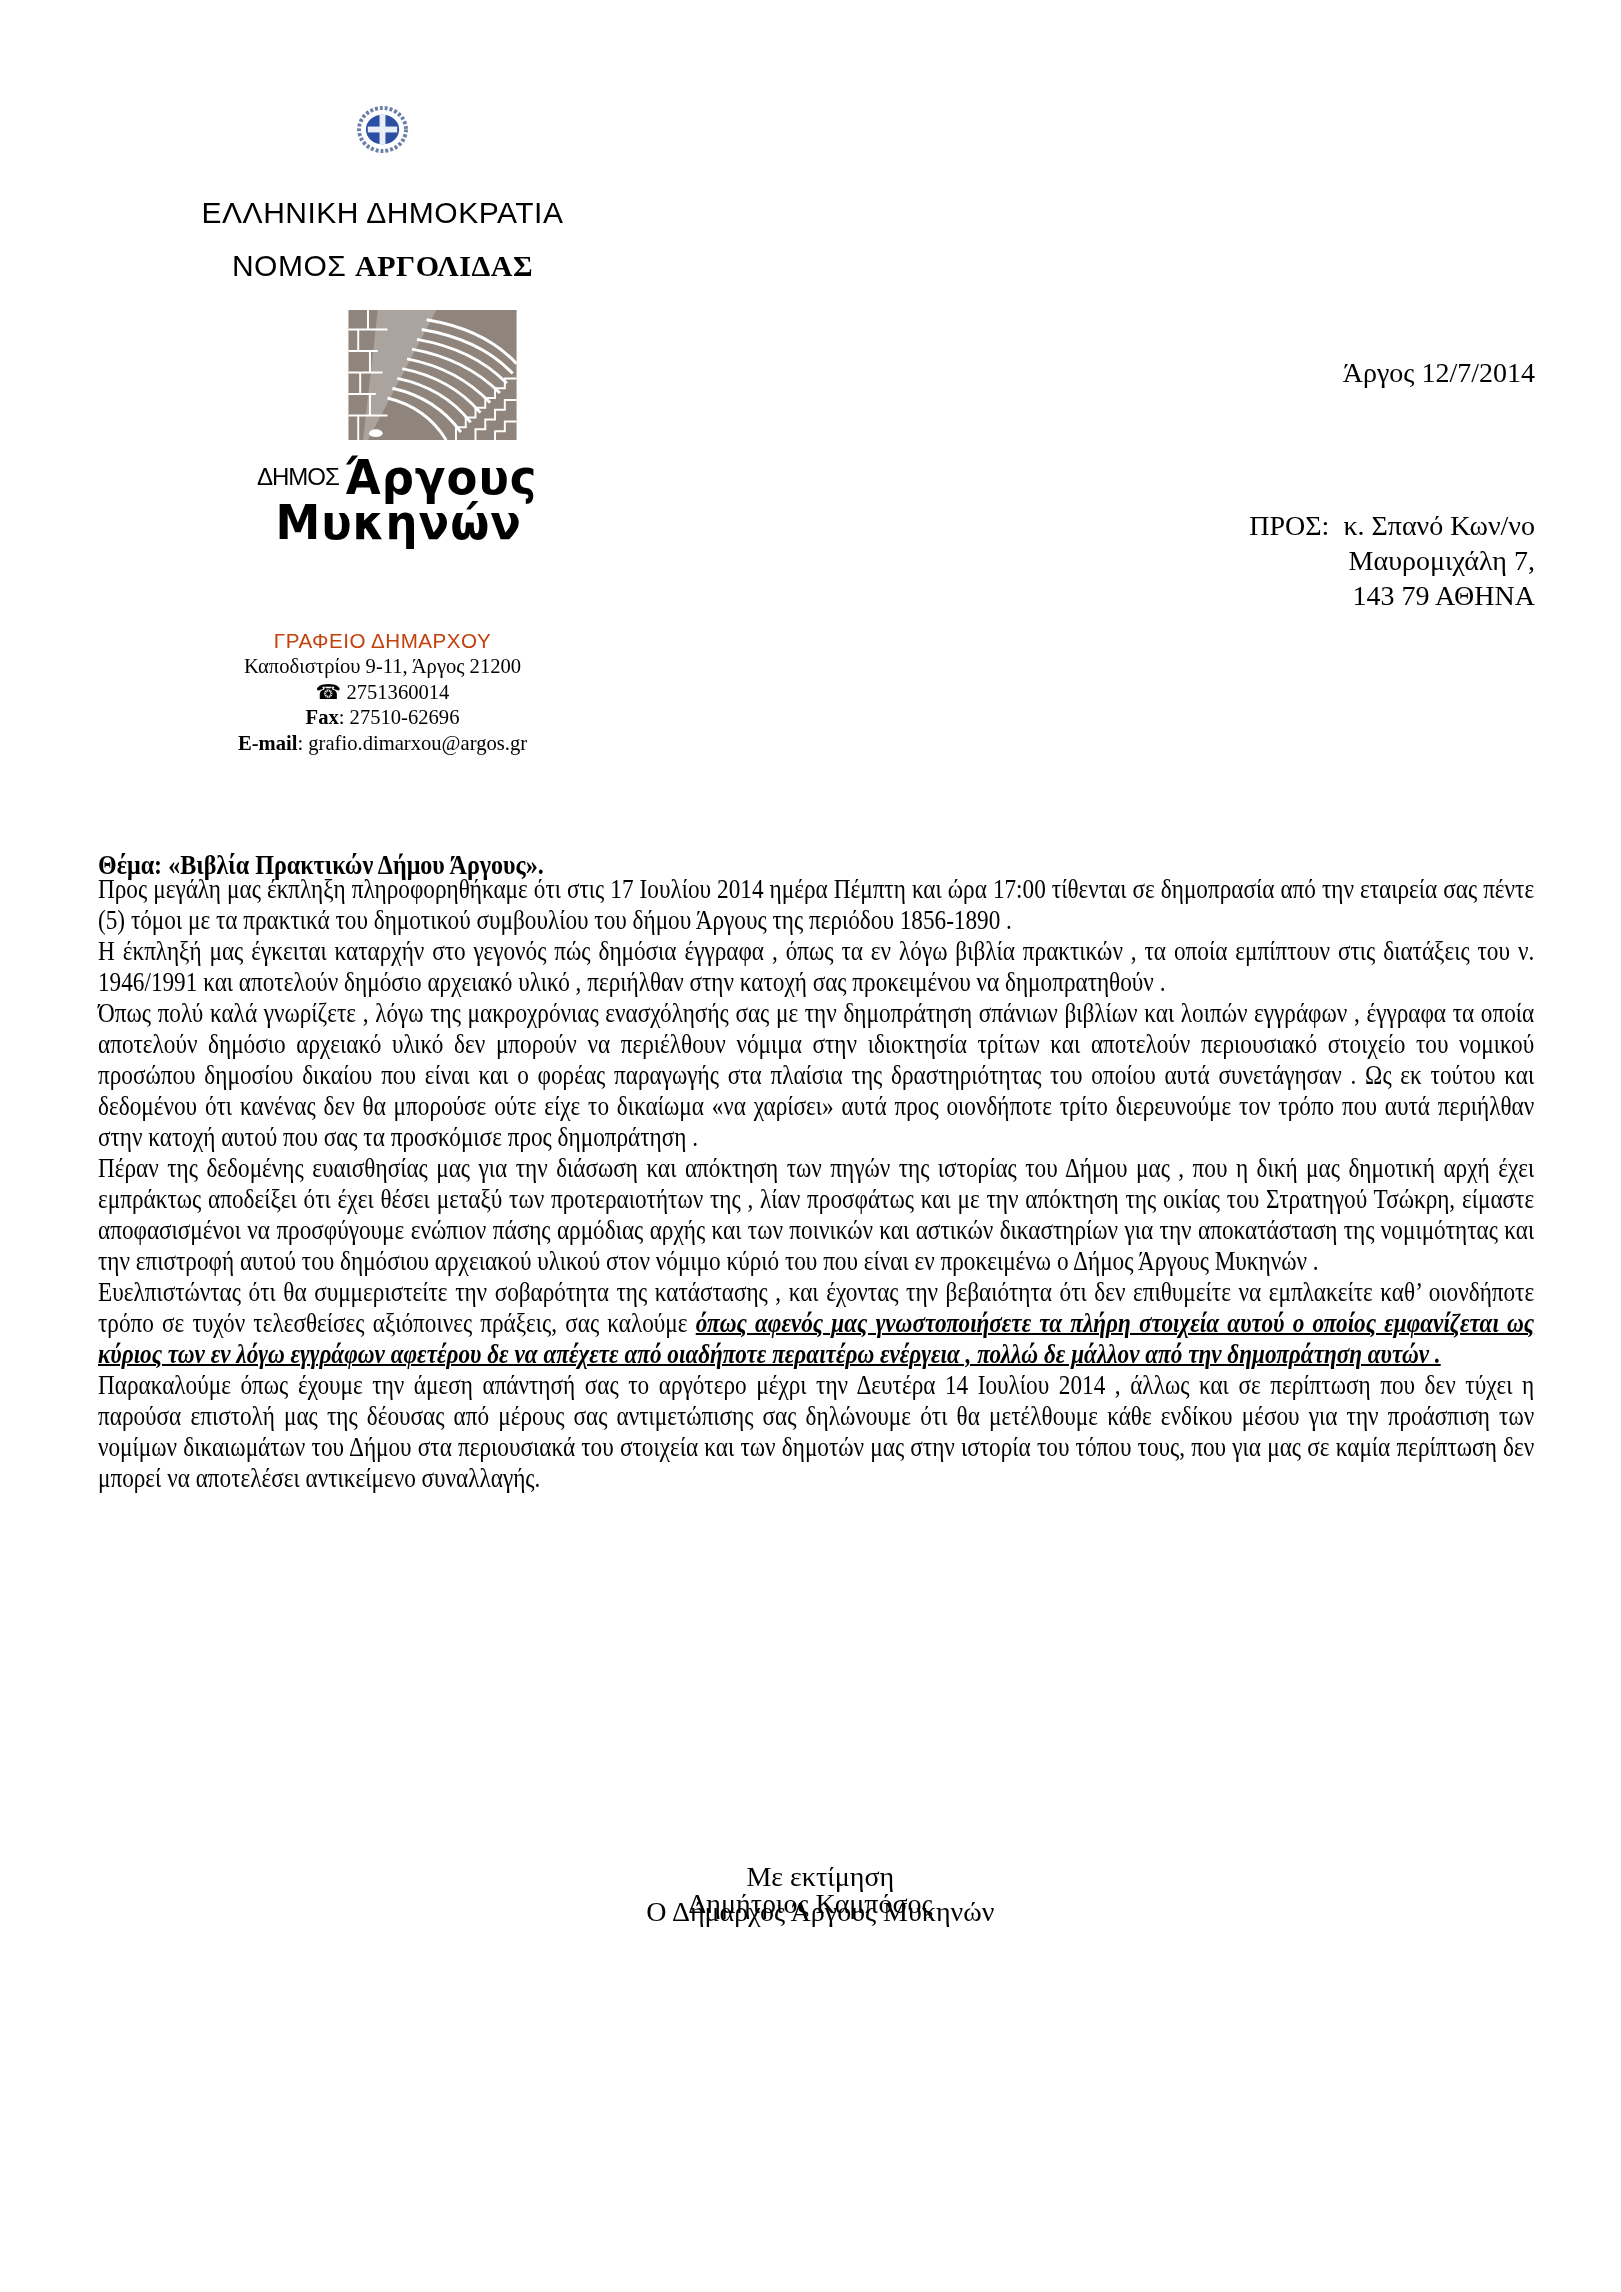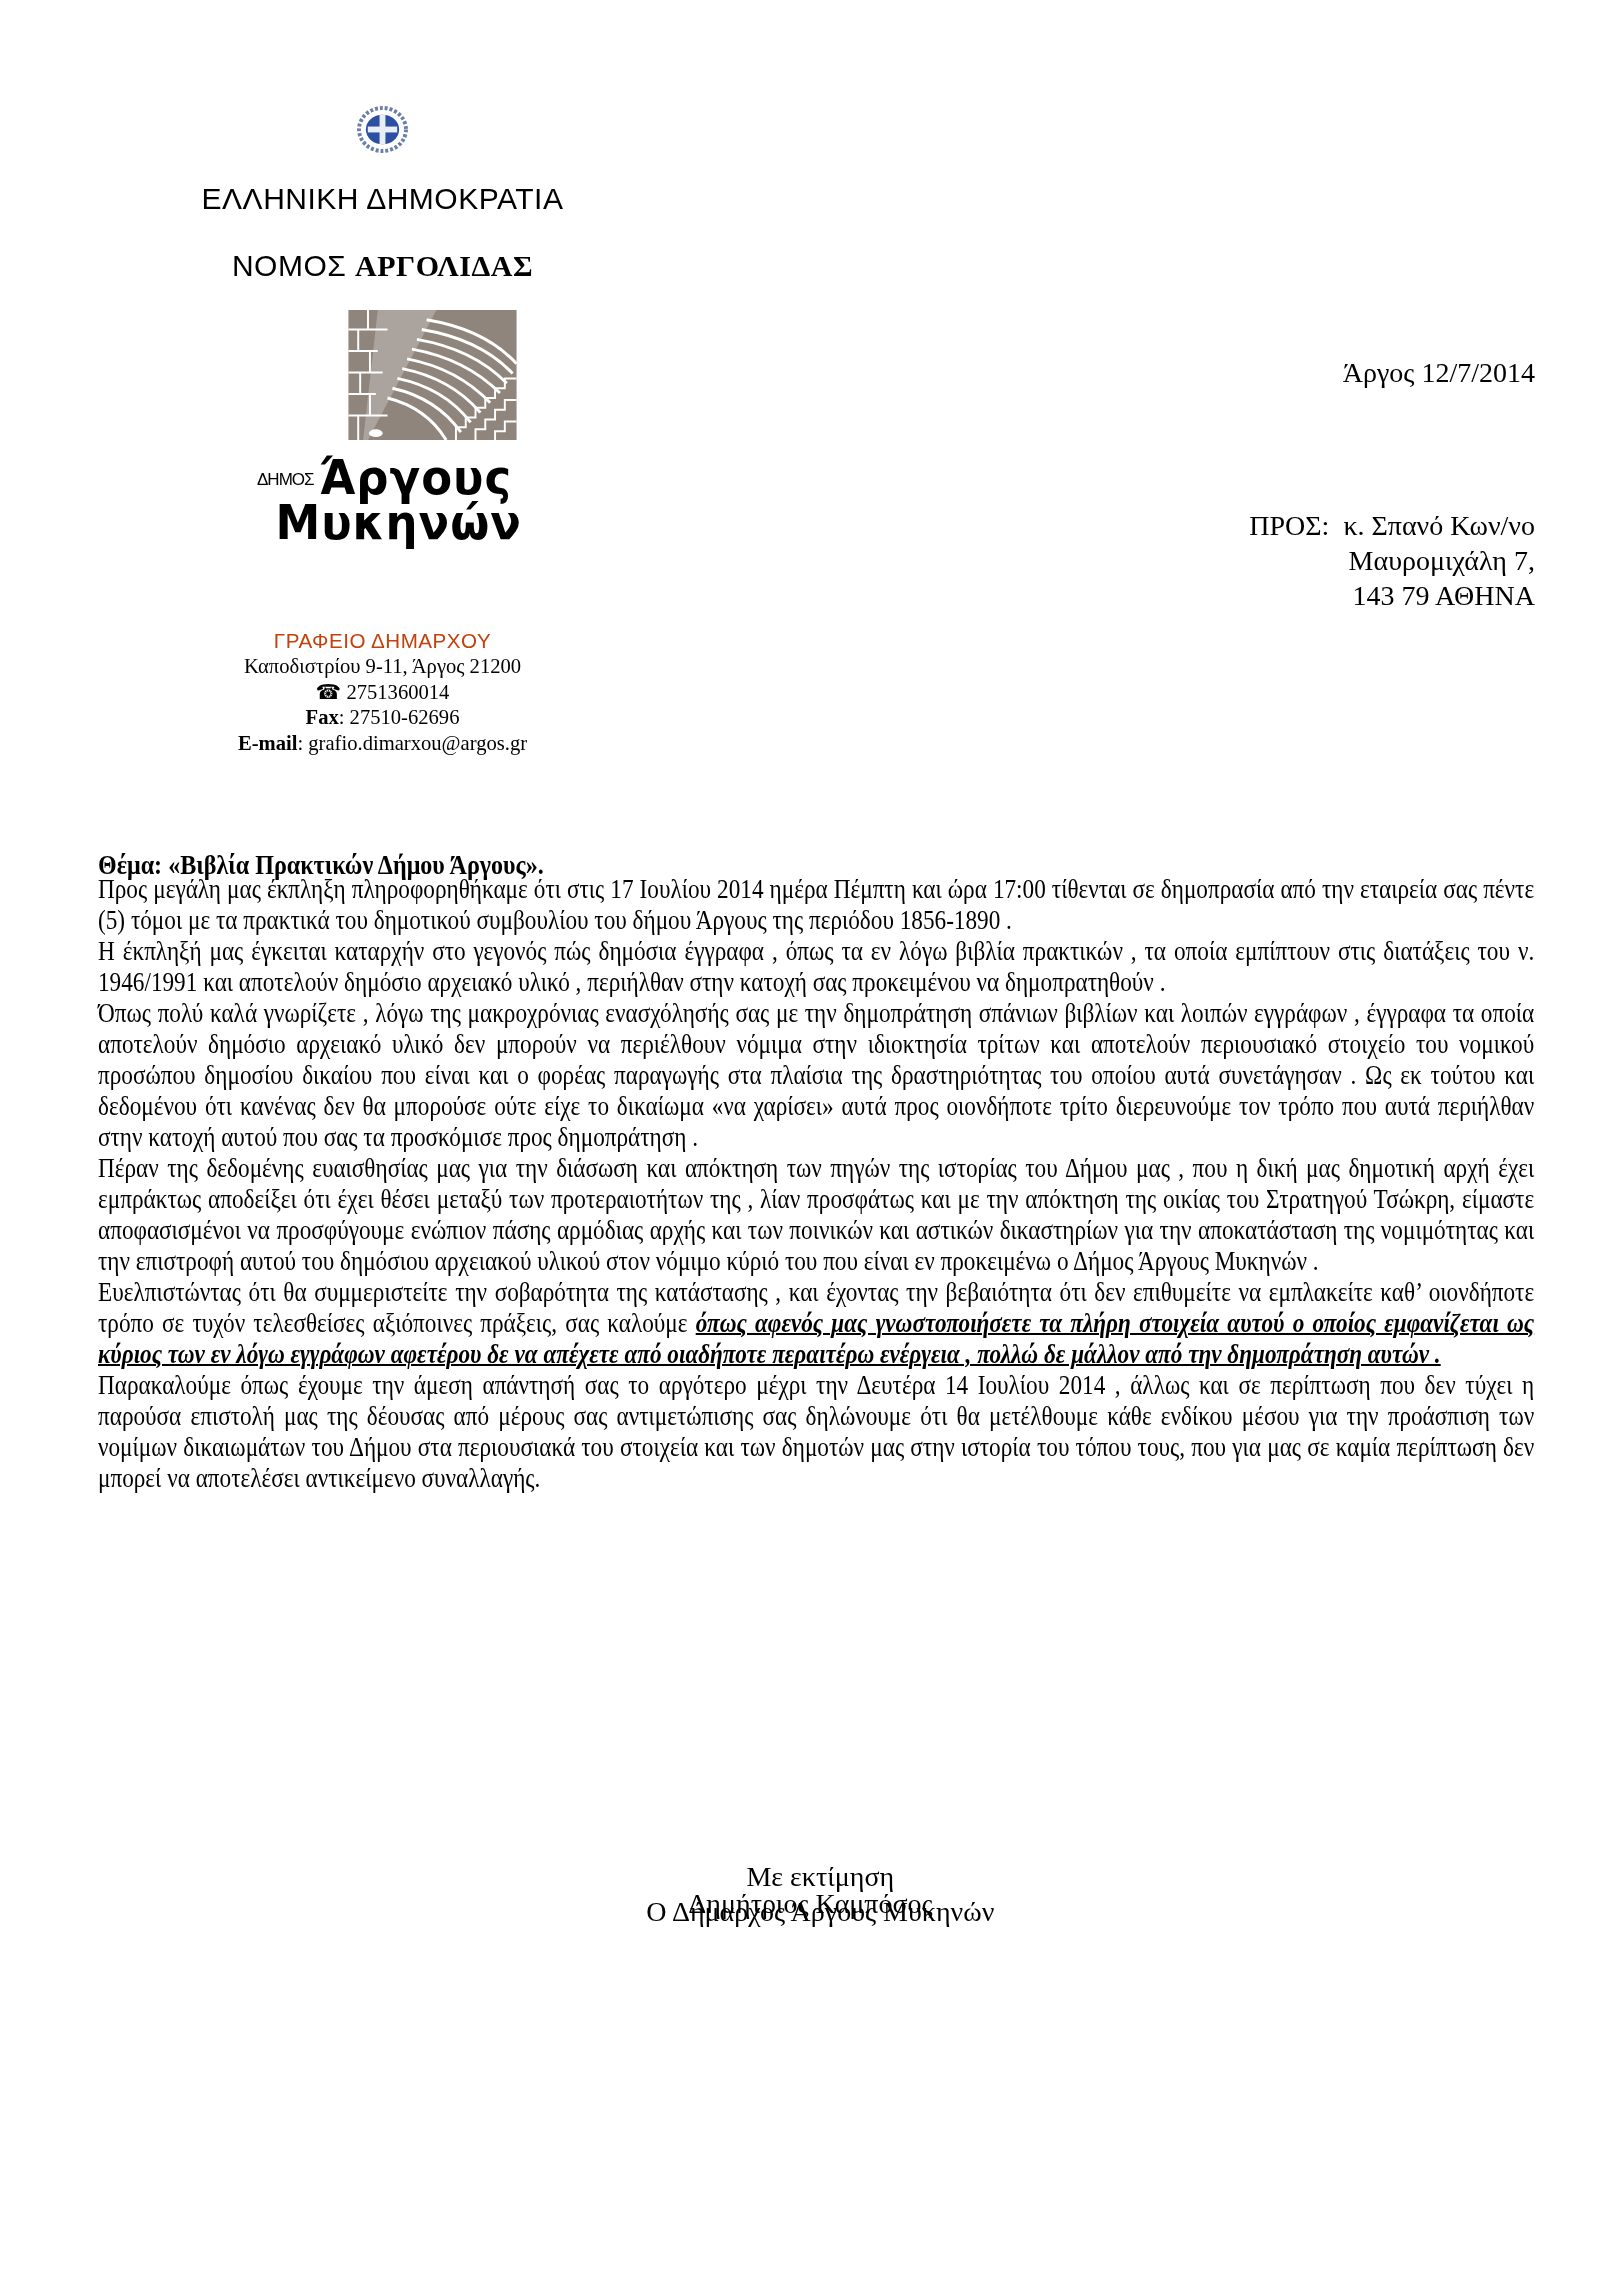--- a/index.html
+++ b/index.html
@@ -1,26 +1,26 @@
 <!DOCTYPE html>
 <html><head>
 <meta charset="utf-8">
 <style>
   html, body { margin: 0; padding: 0; background: #ffffff; }
   body { width: 1621px; height: 2293px; position: relative; overflow: hidden; font-family: "Liberation Serif", serif; color: #000; }
   .abs { position: absolute; }
   
   .emblem { left: 357px; top: 106px; width: 51px; height: 47px; }
   .hdr-line { left: 157px; width: 451px; text-align: center; font-family: "Liberation Sans", sans-serif; font-size: 30px; letter-spacing: 0.5px; }
-  .hdr1 { top: 182px; text-align: center; }
+  .hdr1 { top: 196px; text-align: center; }
   .hdr2 { top: 233px; margin-top: 16px; }
   .hdr2 .serif-bold { font-family: "Liberation Serif", serif; font-weight: bold; }
   .logo-mark { left: 348px; top: 310px; width: 169px; height: 130px; }
   .logo-text { left: 257px; top: 451px; width: 294px; }
-  .logo-small { font-family: "Liberation Sans", sans-serif; font-size: 17px; letter-spacing: -1px; vertical-align: 7.8px; margin-right: 5.9px; }
+  .logo-small { font-family: "Liberation Sans", sans-serif; font-size: 24px; letter-spacing: -1px; vertical-align: 7.8px; margin-right: 5.9px; }
   .logo-big { font-family: "DejaVu Sans", sans-serif; font-weight: bold; font-size: 45px; letter-spacing: 1px; transform: scaleY(1.05); display: inline-block; }
   .logo-line2 { display: block; text-align: right; padding-right: 29px; margin-top: -7.8px; }
   .office { left: 157px; top: 627px; width: 451px; text-align: center; }
   .office .title { font-family: "Liberation Sans", sans-serif; color: #c2410c; font-size: 20.6px; letter-spacing: 0.5px; line-height: 27.4px; }
   .office .line { font-size: 20.6px; line-height: 25.5px; }
   .office b { font-weight: bold; }
   
   .right-block { right: 86px; text-align: right; font-size: 28px; line-height: 35px; }
   .date { top: 355px; margin-left: 32px; }
   .recipient { top: 508px; }

